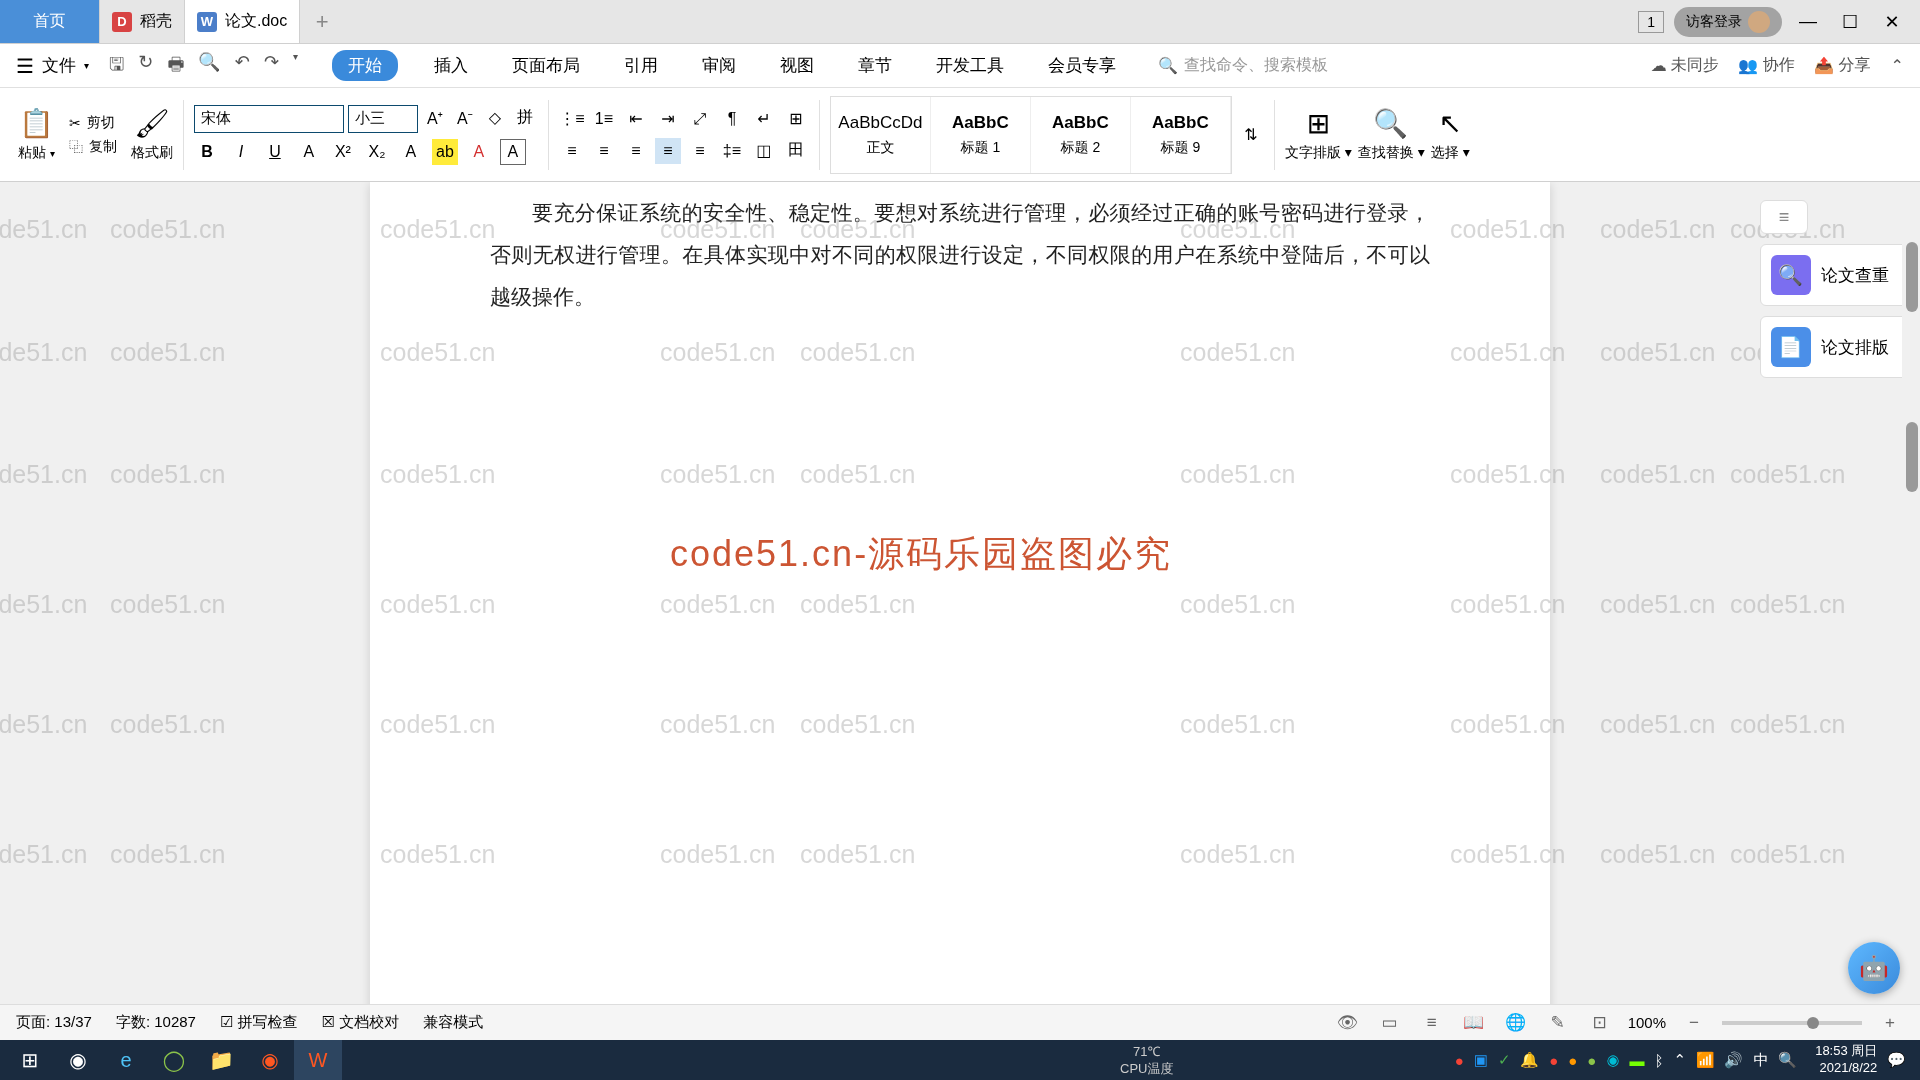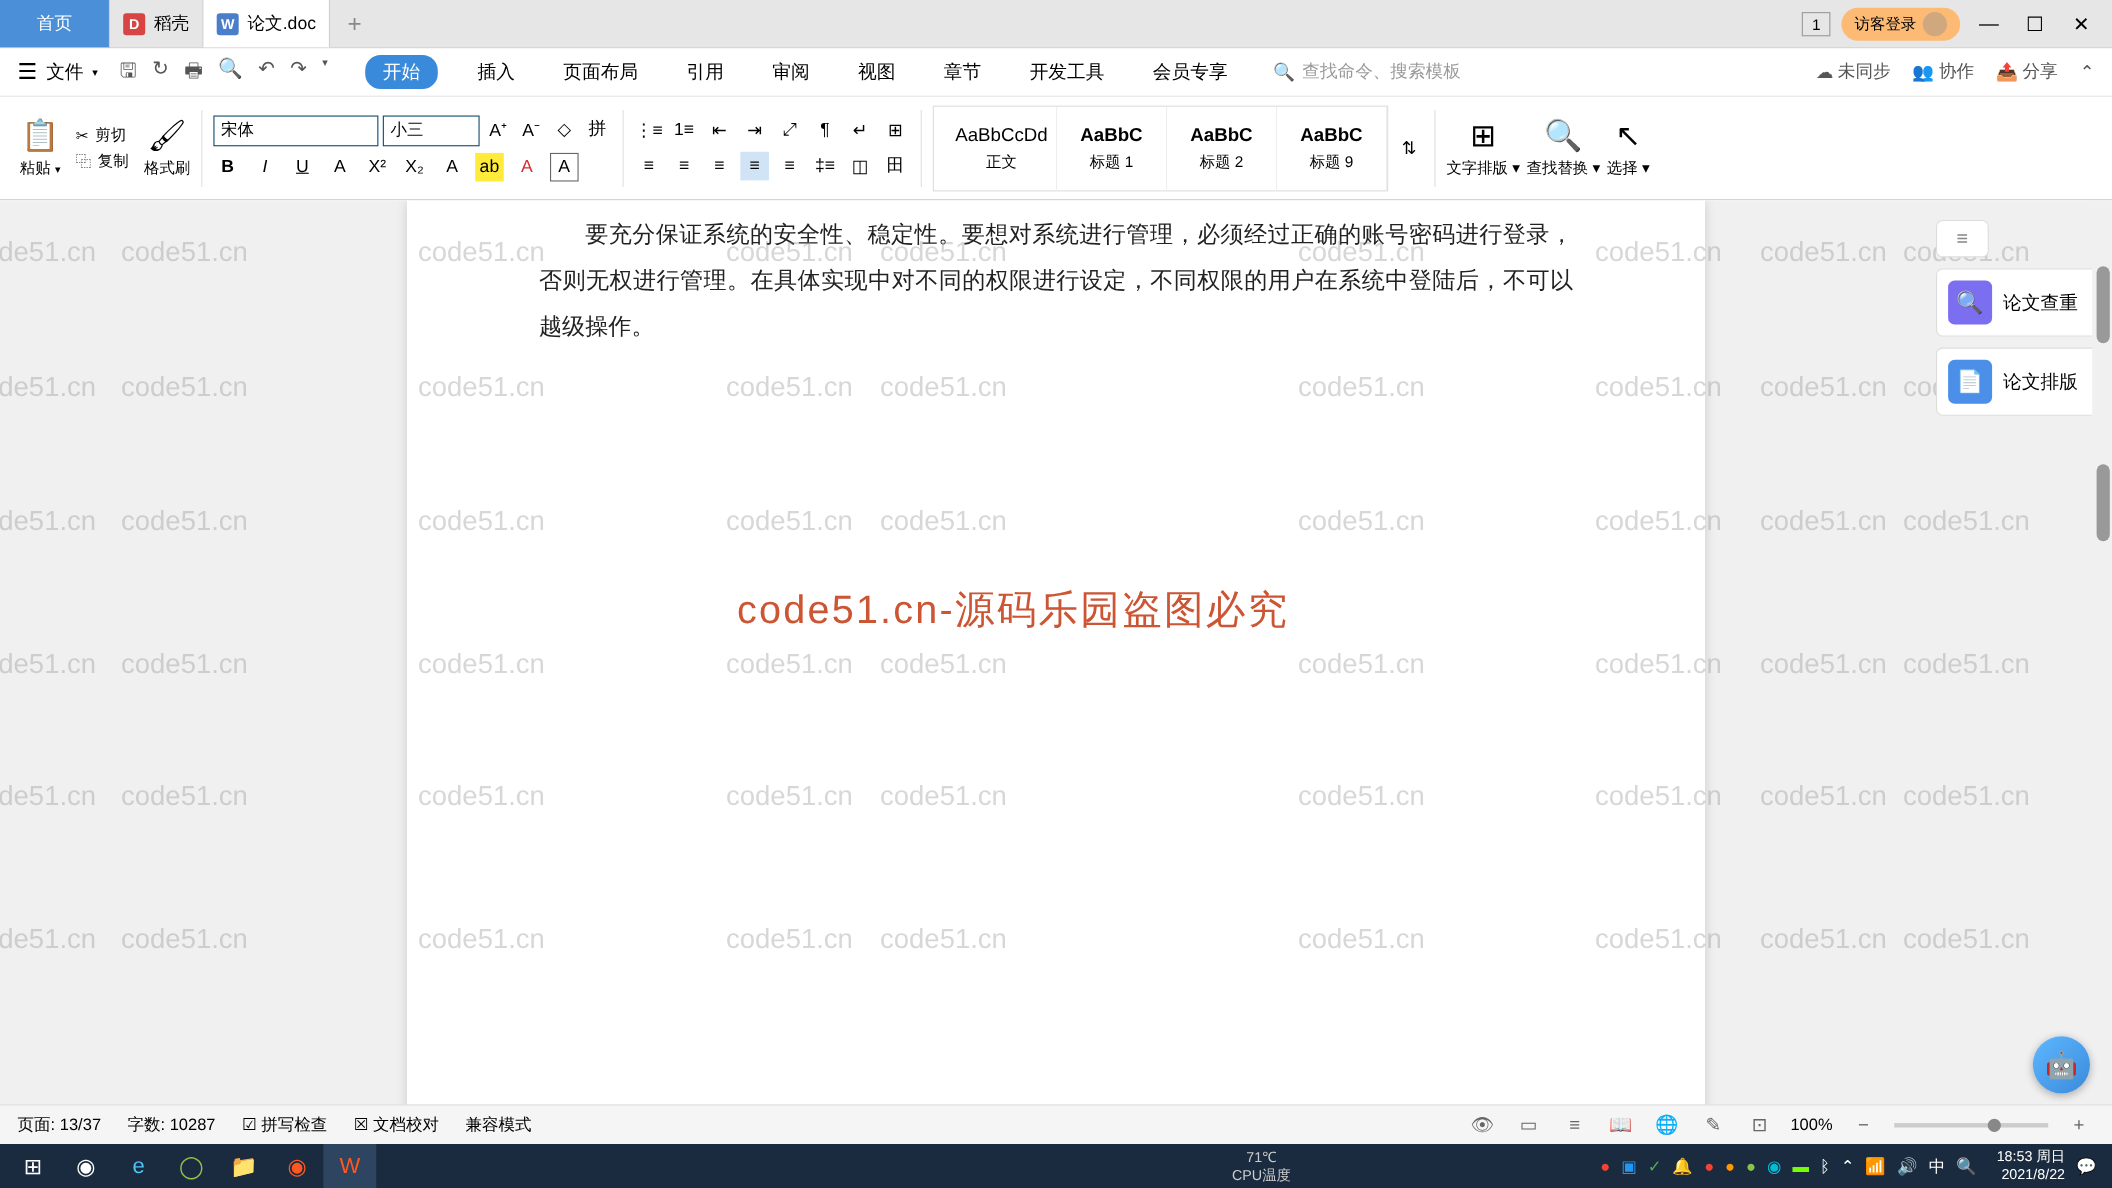--- a/index.html
+++ b/index.html
@@ -9,21 +9,21 @@
 .titlebar { height: 44px; background: #e6e6e6; display: flex; align-items: stretch; border-bottom: 1px solid #d0d0d0; }
 .tab { display: flex; align-items: center; padding: 0 12px; gap: 8px; font-size: 16px; border-right: 1px solid #d0d0d0; cursor: pointer; }
 .tab.home { background: #4a8fd8; color: #fff; width: 100px; justify-content: center; }
 .tab.active { background: #fff; }
 .tab-icon { width: 20px; height: 20px; display: inline-flex; align-items: center; justify-content: center; }
 .tab-icon.d { background: #d84343; color: #fff; border-radius: 3px; font-size: 13px; font-weight: bold; }
 .tab-icon.w { background: #4b7ec9; color: #fff; border-radius: 3px; font-size: 13px; font-weight: bold; }
 .tab-add { width: 44px; display: flex; align-items: center; justify-content: center; font-size: 22px; color: #888; cursor: pointer; }
 .title-right { margin-left: auto; display: flex; align-items: center; gap: 10px; padding-right: 12px; }
 .win-counter { border: 1px solid #999; padding: 2px 8px; font-size: 14px; }
-.login-btn { background: #fdba74; border-radius: 16px; padding: 4px 12px; display: flex; align-items: center; gap: 6px; font-size: 14px; }
+.login-btn { background: #a3a3a3; border-radius: 16px; padding: 4px 12px; display: flex; align-items: center; gap: 6px; font-size: 14px; }
 .avatar { width: 22px; height: 22px; background: #d0a880; border-radius: 50%; }
 .win-btn { width: 32px; height: 32px; display: flex; align-items: center; justify-content: center; font-size: 18px; cursor: pointer; }
 
 
 .menubar { height: 44px; background: #fff; display: flex; align-items: center; padding: 0 16px; gap: 4px; border-bottom: 1px solid #e0e0e0; }
 .file-menu { display: flex; align-items: center; gap: 8px; font-size: 17px; }
 .hamburger { font-size: 20px; }
 .menu-quick { display: flex; gap: 14px; margin-left: 16px; font-size: 18px; color: #555; }
 .menu-tabs { display: flex; gap: 28px; margin-left: 30px; font-size: 17px; }
 .menu-tab { cursor: pointer; padding: 4px 8px; }
@@ -36,26 +36,26 @@
 .ribbon { height: 94px; background: #fff; display: flex; align-items: center; padding: 0 10px; border-bottom: 1px solid #d0d0d0; gap: 6px; }
 .ribbon-group { display: flex; flex-direction: column; align-items: center; gap: 4px; padding: 0 8px; }
 .ribbon-sep { width: 1px; height: 70px; background: #e0e0e0; margin: 0 4px; }
 .big-btn { display: flex; flex-direction: column; align-items: center; gap: 4px; font-size: 14px; cursor: pointer; }
 .big-icon { font-size: 28px; }
 .dropdown-arrow { font-size: 10px; }
 .clip-row { display: flex; align-items: center; gap: 6px; font-size: 14px; }
 .font-box { display: flex; gap: 4px; }
 .font-select { border: 1px solid #0c4a6e; height: 28px; padding: 0 6px; font-size: 15px; background: #fff; }
 .font-name { width: 150px; }
-.font-size { width: 88px; }
+.font-size { width: 70px; }
 .fmt-row { display: flex; gap: 8px; align-items: center; margin-top: 6px; }
 .fmt-btn { width: 26px; height: 26px; display: flex; align-items: center; justify-content: center; font-size: 16px; cursor: pointer; border: 1px solid transparent; }
 .align-group { display: flex; flex-direction: column; gap: 6px; }
 .align-row { display: flex; gap: 6px; }
-.style-gallery { display: flex; gap: 0; border: 1px solid #ddd; padding-left: 12px; }
+.style-gallery { display: flex; gap: 0; border: 1px solid #ddd; }
 .style-item { width: 100px; height: 76px; display: flex; flex-direction: column; align-items: center; justify-content: center; border-right: 1px solid #eee; cursor: pointer; }
 .style-preview { font-size: 17px; margin-bottom: 6px; }
 .style-label { font-size: 14px; }
 
 
 .doc-area { position: absolute; top: 182px; bottom: 40px; left: 0; right: 0; background: #f0f0f0; display: flex; justify-content: center; overflow: hidden; }
 .page { width: 1180px; background: #fff; box-shadow: 0 2px 10px rgba(0,0,0,.15); padding: 10px 120px 60px 120px; position: relative; }
 .para { font-size: 21px; line-height: 2.0; text-align: justify; color: #222; font-family: "SimSun", serif; }
 .heading { font-size: 26px; font-weight: bold; margin: 24px 0 30px 0; font-family: "SimHei", sans-serif; }
 .indent { text-indent: 2em; }

